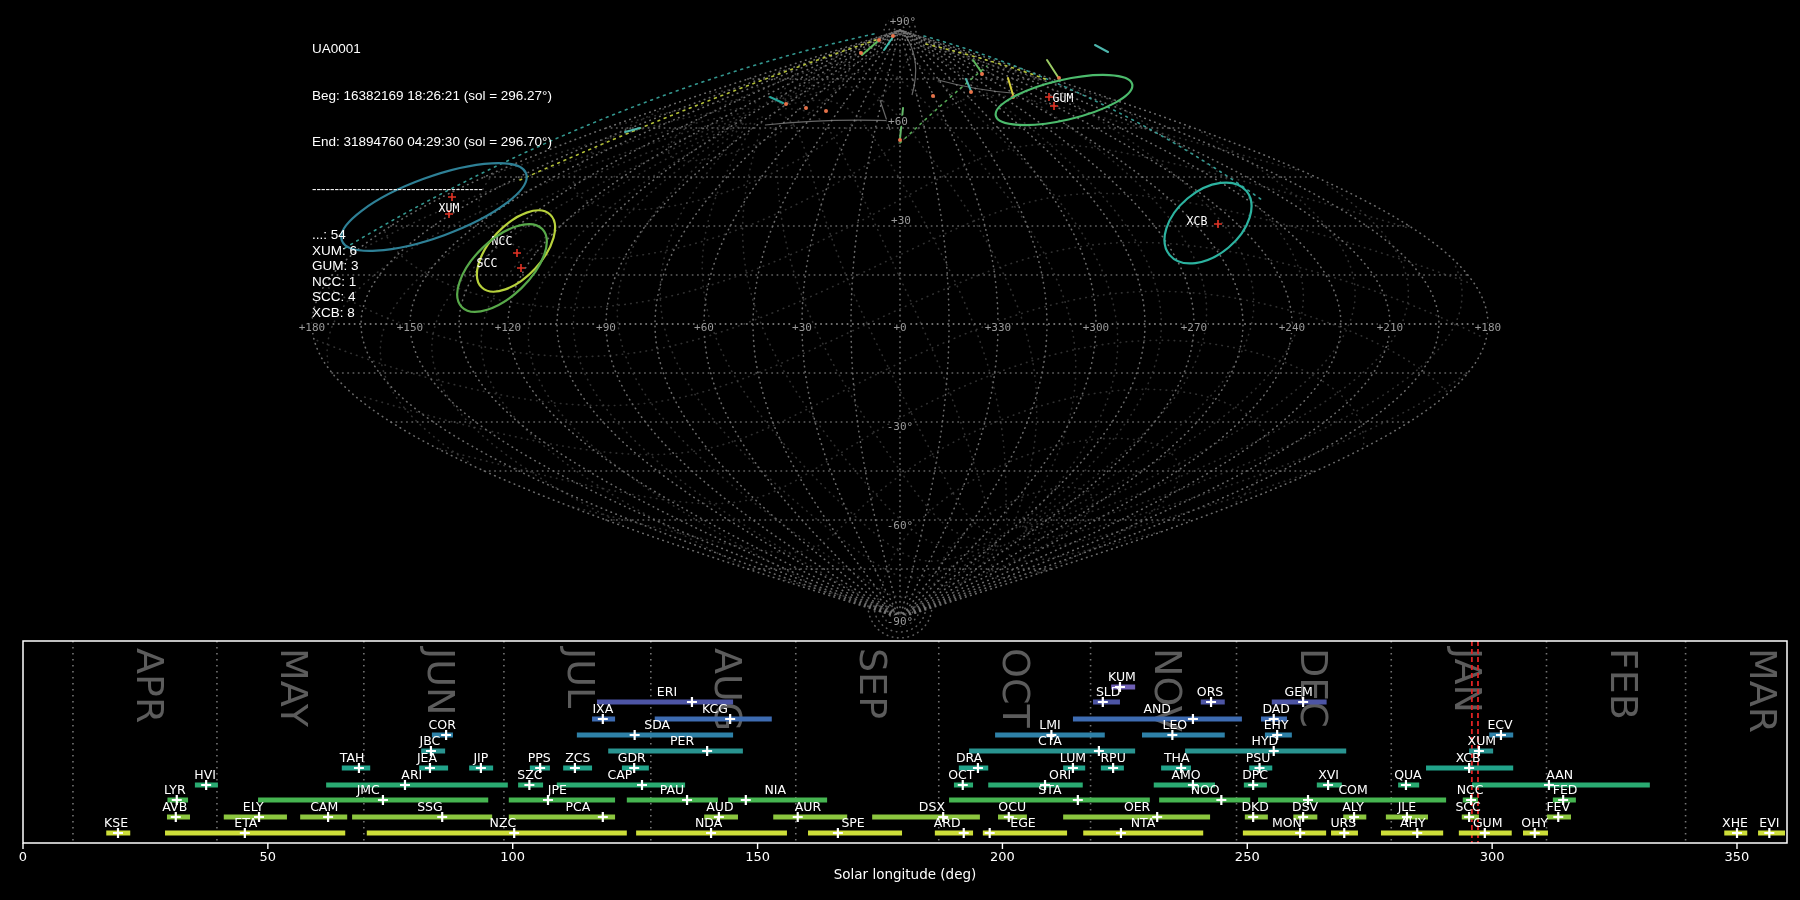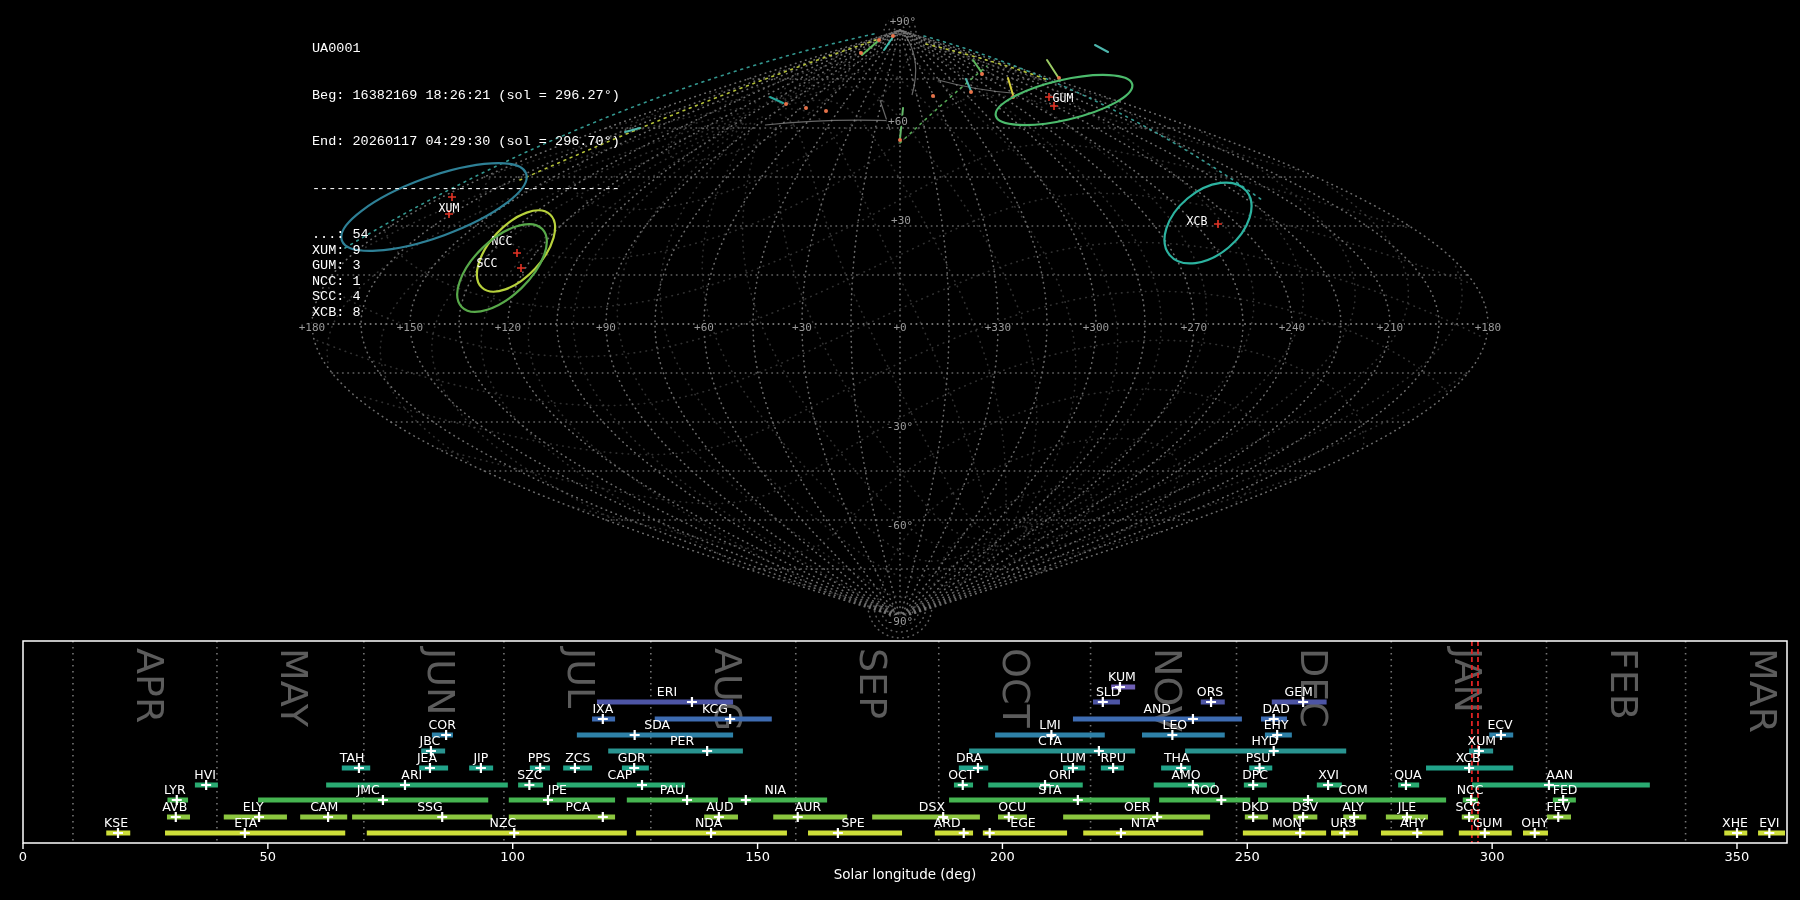--- a/index.html
+++ b/index.html
@@ -1,20 +1,20 @@
 <!DOCTYPE html>
 <html><head>
 <meta charset="utf-8">
 <style>
   html,body{margin:0;padding:0;background:#000;}
   #stage{position:relative;width:1800px;height:900px;background:#000;overflow:hidden;
          font-family:"DejaVu Sans",sans-serif;}
   #skychart{position:absolute;left:0;top:0;}
   #header{position:absolute;left:312px;top:10px;color:#fff;
-          font-family:Liberation Mono, monospace;font-size:13.5px;line-height:15.5px;
+          font-family:Liberation Sans, sans-serif;font-size:13.5px;line-height:15.5px;
           white-space:pre;z-index:5;}
   #header div{height:15.5px;}
 </style>
 </head>
 <body>
 
 <div id="stage">
   <svg id="skychart" width="1800" height="900" viewBox="0 0 1800 900">
     <g id="g-map">
         <path fill="none" stroke="#777" stroke-width="1.6" stroke-dasharray="0.5 4.8" stroke-linecap="round" opacity="0.85" d="M 747.8,569.0 H 1052.2"></path>
@@ -459,17 +459,17 @@
         <line x1="1492.142857142857" y1="843" x2="1492.142857142857" y2="849" stroke="#fff" stroke-width="1.4"></line>
         <text x="1492.142857142857" y="861" fill="#fff" font-size="13px" font-family="&quot;DejaVu Sans&quot;,sans-serif" text-anchor="middle">300</text>
         <line x1="1737" y1="843" x2="1737" y2="849" stroke="#fff" stroke-width="1.4"></line>
         <text x="1737" y="861" fill="#fff" font-size="13px" font-family="&quot;DejaVu Sans&quot;,sans-serif" text-anchor="middle">350</text>
         <text x="905" y="879" fill="#fff" font-size="13.5px" font-family="&quot;DejaVu Sans&quot;,sans-serif" text-anchor="middle">Solar longitude (deg)</text>
       </g>
   </svg>
   <div id="header">
     <div>UA0001</div>
     <div>Beg: 16382169 18:26:21 (sol = 296.27°)</div>
-    <div>End: 20260117 04:29:30 (sol = 296.70°)</div>
+    <div>End: 31894760 04:29:30 (sol = 296.70°)</div>
     <div>--------------------------------------</div>
-    <div id="header-counts"><div>...: 54</div><div>XUM: 9</div><div>GUM: 3</div><div>NCC: 1</div><div>SCC: 4</div><div>XCB: 8</div></div>
+    <div id="header-counts"><div>...: 54</div><div>XUM: 6</div><div>GUM: 3</div><div>NCC: 1</div><div>SCC: 4</div><div>XCB: 8</div></div>
   </div>
 </div>
 
 </body></html>

